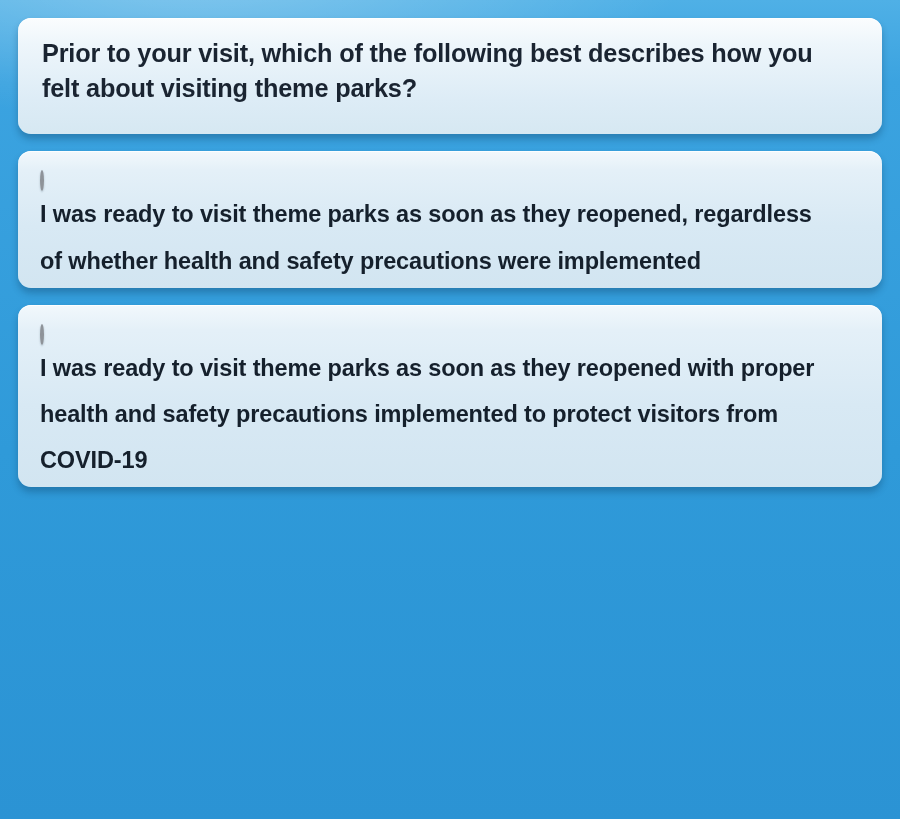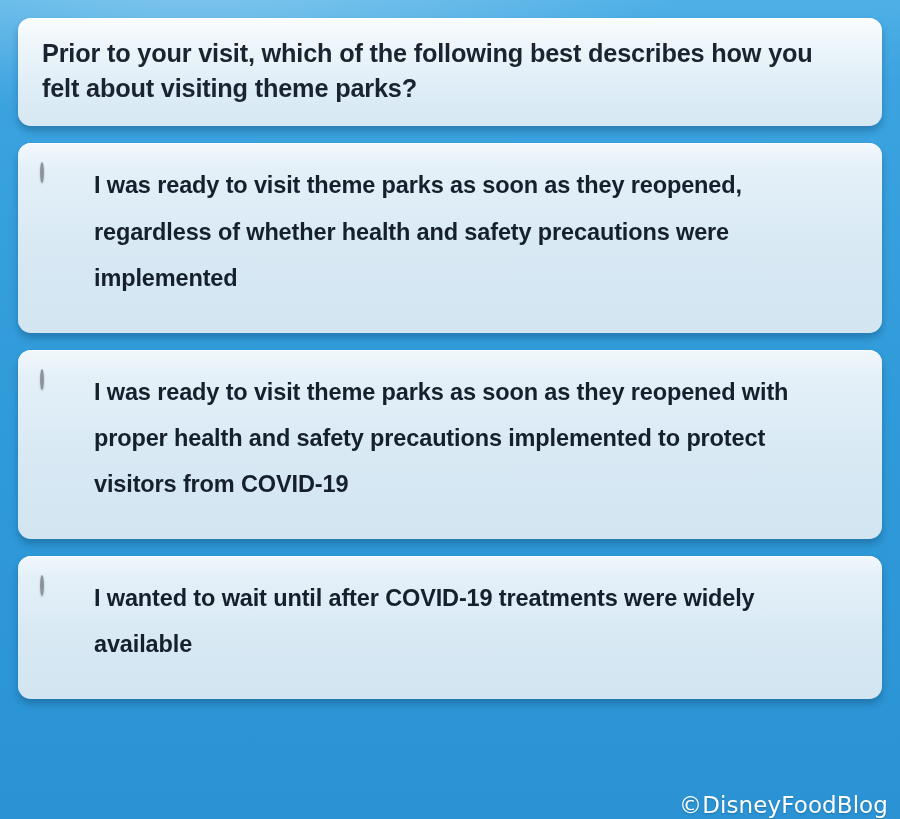--- a/index.html
+++ b/index.html
@@ -45,41 +45,42 @@
     box-sizing: border-box;
     border-radius: 13px;
     background: linear-gradient(180deg, #f2f8fc 0%, #e4f0f8 14%, #d8e9f4 55%, #d2e5f1 100%);
     box-shadow:
       0 5px 7px rgba(8, 52, 86, 0.32),
       0 1px 0 rgba(255, 255, 255, 0.85) inset;
     margin-bottom: 17px;
   }
 
   .card.question-card {
-    padding: 18px 24px 20px 24px;
+    padding: 18px 24px 28px 24px;
     background: linear-gradient(180deg, #fbfdfe 0%, #eef6fb 22%, #ddecf6 70%, #d6e8f2 100%);
   }
 
   .question-text {
     margin: 0;
     font-size: 26.5px;
     line-height: 1.33;
     font-weight: 700;
     letter-spacing: -0.2px;
     color: #1a2431;
     font-family: "Liberation Sans", sans-serif;
     font-stretch: condensed;
     transform: scaleX(0.955);
     transform-origin: left center;
   }
 
   .card.option-card {
     display: flex;
     align-items: flex-start;
-    padding: 18px 22px 32px 22px;
+    padding: 18px 22px 4px 22px;
+    flex-direction: column;
   }
 
   .radio-wrap {
     flex: 0 0 auto;
     width: 40px;
     padding-top: 3px;
     margin-right: 14px;
   }
 
   .radio {
@@ -140,25 +141,18 @@
       <p class="option-text">I was ready to visit theme parks as soon as they reopened, regardless of whether health and safety precautions were implemented</p>
     </div>
 
     <div class="card option-card">
       <span class="radio-wrap">
         <span class="radio"></span>
       </span>
       <p class="option-text">I was ready to visit theme parks as soon as they reopened with proper health and safety precautions implemented to protect visitors from COVID-19</p>
     </div>
 
-    <div class="card option-card">
-      <span class="radio-wrap">
-        <span class="radio"></span>
-      </span>
-      <p class="option-text">I wanted to wait until after COVID-19 treatments were widely available</p>
-    </div>
 
 
   </div>
 
-  <div class="watermark">©DisneyFoodBlog</div>
 
 </div>
 
 </body></html>

